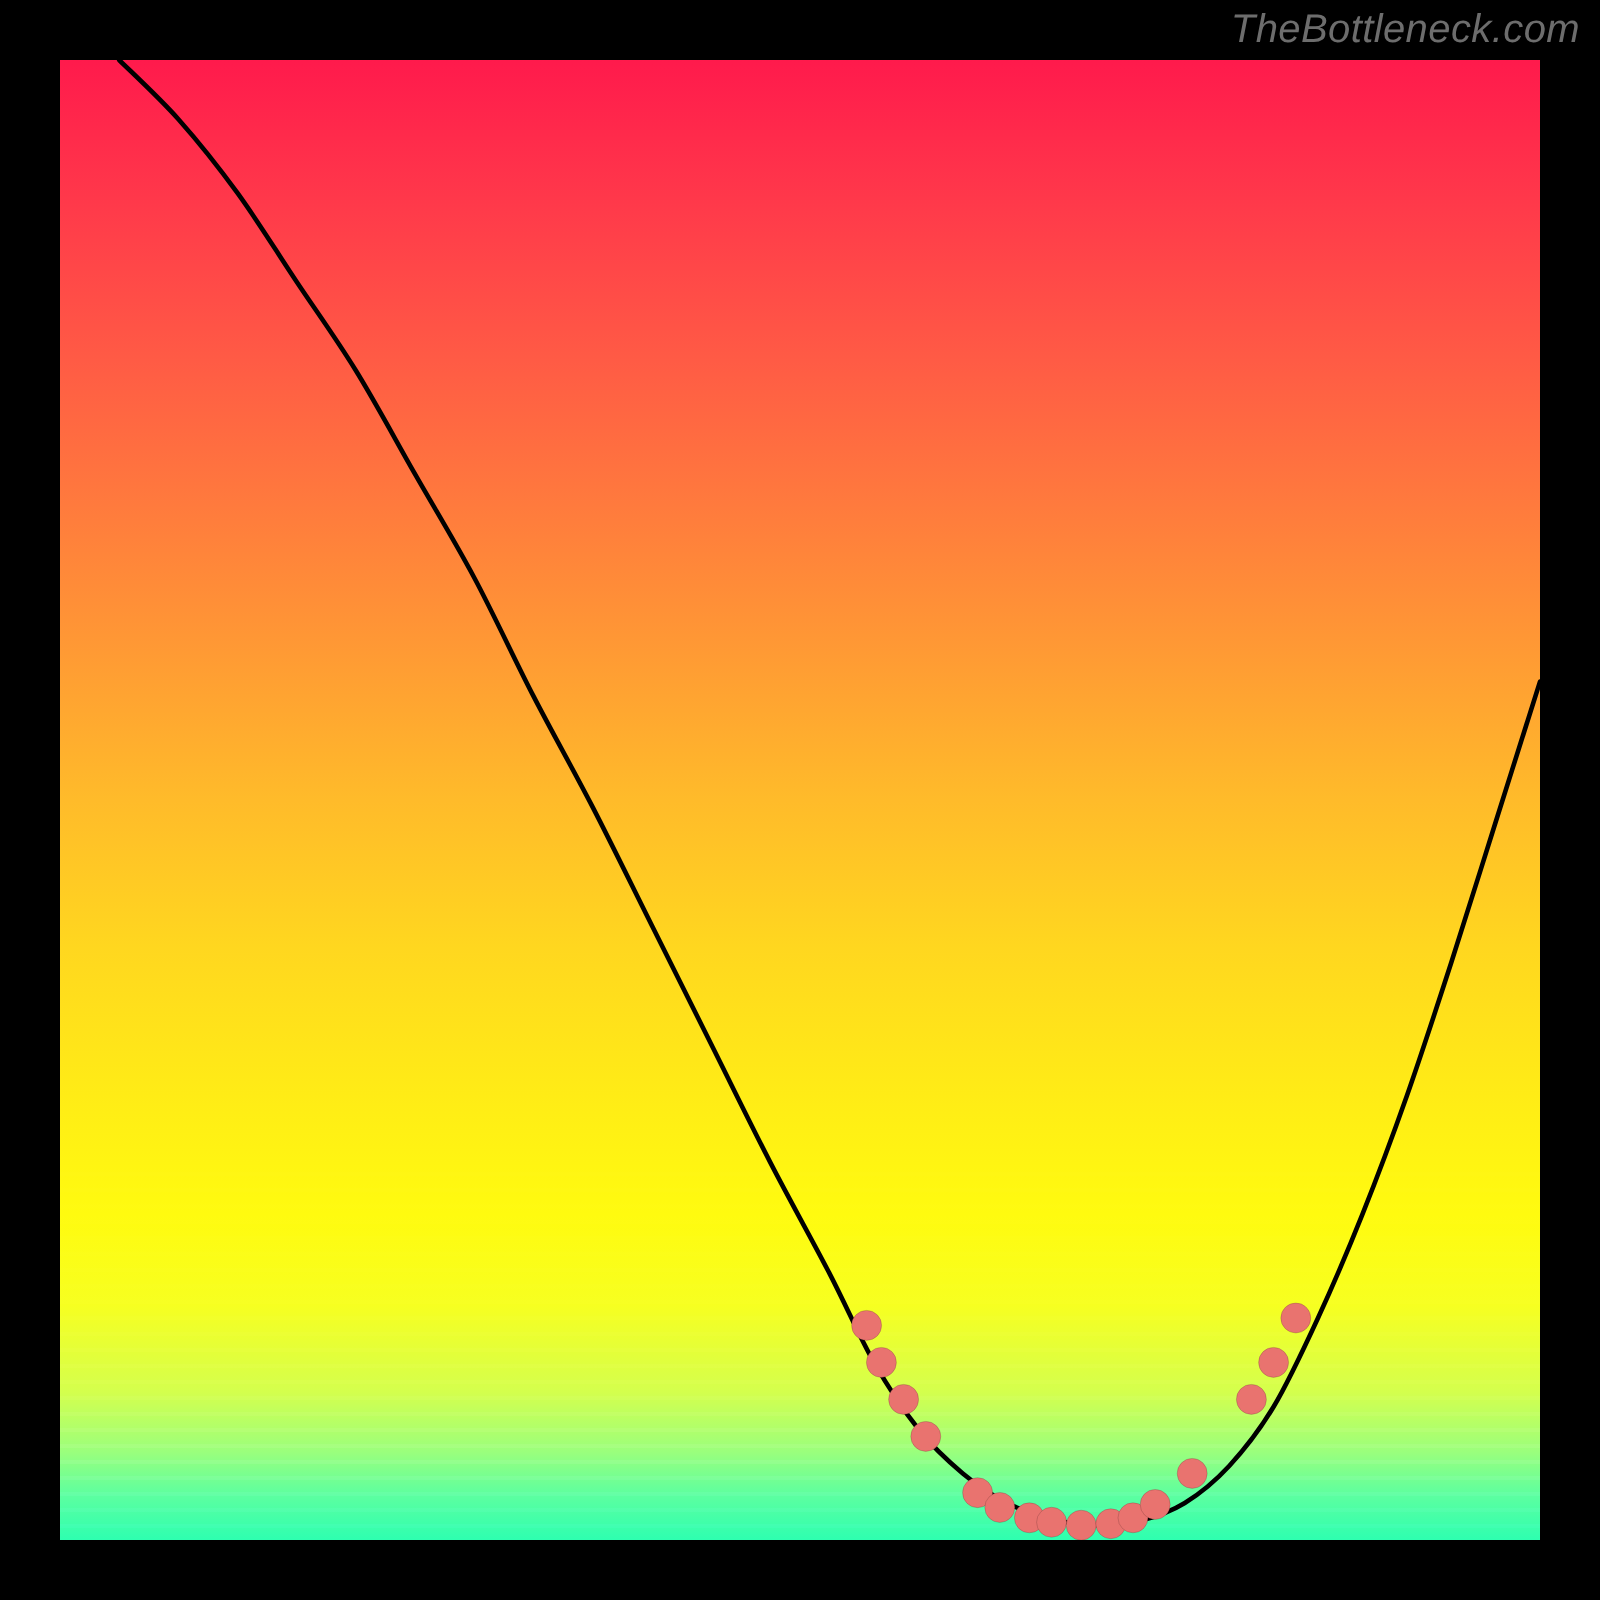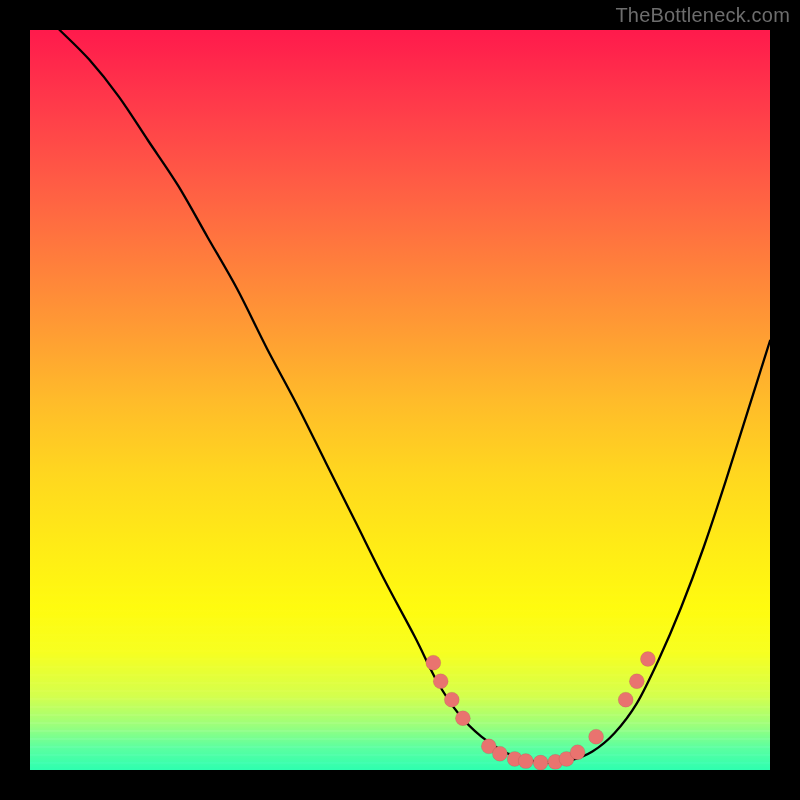--- a/index.html
+++ b/index.html
@@ -11,20 +11,21 @@
     overflow: hidden;
     font-family: Arial, Helvetica, sans-serif;
   }
   .frame {
     position: absolute;
     top: 0;
     left: 0;
     width: 800px;
     height: 800px;
     background: #000;
+    font-style: italic;
   }
   .plot-area {
     position: absolute;
     top: 30px;
     left: 30px;
     width: 740px;
     height: 740px;
     
     background: linear-gradient(to bottom,
       #ff1a4c 0%,

